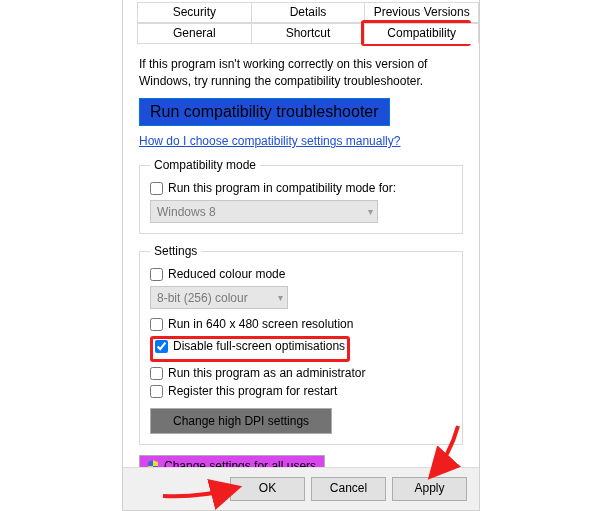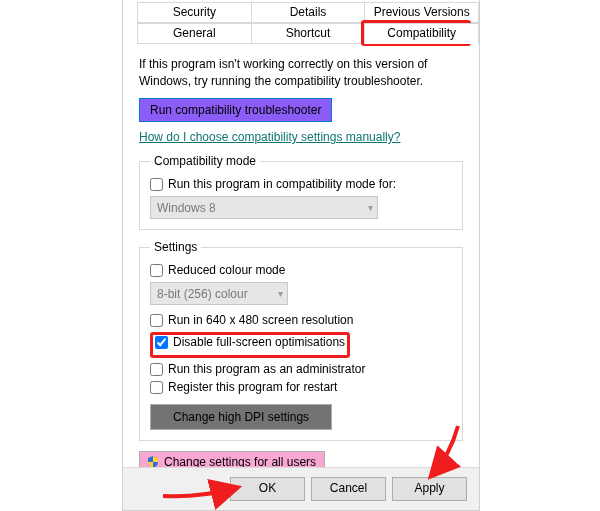--- a/index.html
+++ b/index.html
@@ -72,28 +72,28 @@
   }
   .body {
     padding: 10px 16px 0 16px;
   }
   .intro {
     font-size: 12px;
     line-height: 17px;
   }
   .btn {
     border: 1px solid #0078d7;
-    background: #8b5cf6;
+    background: #1d4ed8;
     padding: 4px 10px;
-    font-size: 12px;
+    font-size: 16px;
     display: inline-block;
     cursor: default;
   }
   .link {
-    color: #0f766e;
+    color: #1d4ed8;
     text-decoration: underline;
     display: inline-block;
     margin-top: 8px;
     font-size: 12px;
   }
   fieldset.group {
     border: 1px solid #d9d9d9;
     margin: 10px 0 0 0;
     padding: 6px 10px 10px 10px;
   }
@@ -145,21 +145,21 @@
     border: 1px solid #adadad;
     background: #737373;
     padding: 5px 22px;
     font-size: 12px;
     display: inline-block;
     margin-top: 6px;
   }
   .allusers {
     margin-top: 10px;
     border: 1px solid #adadad;
-    background: #f9a8d4;
+    background: #d946ef;
     padding: 3px 8px 3px 6px;
     display: inline-flex;
     align-items: center;
     font-size: 12px;
     gap: 4px;
   }
   .shield-icon {
     width: 14px;
     height: 14px;
     display: inline-block;

